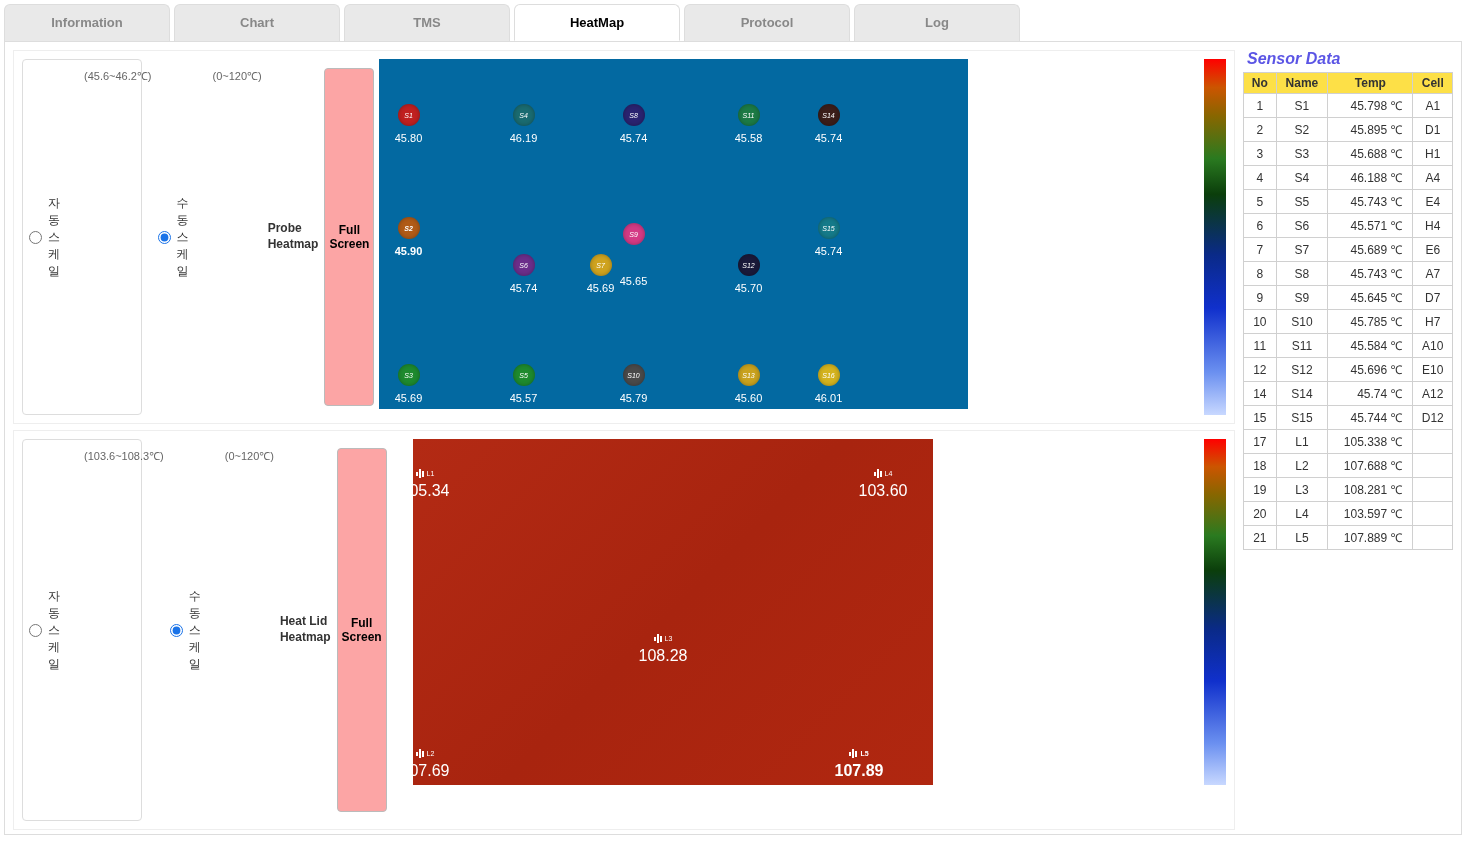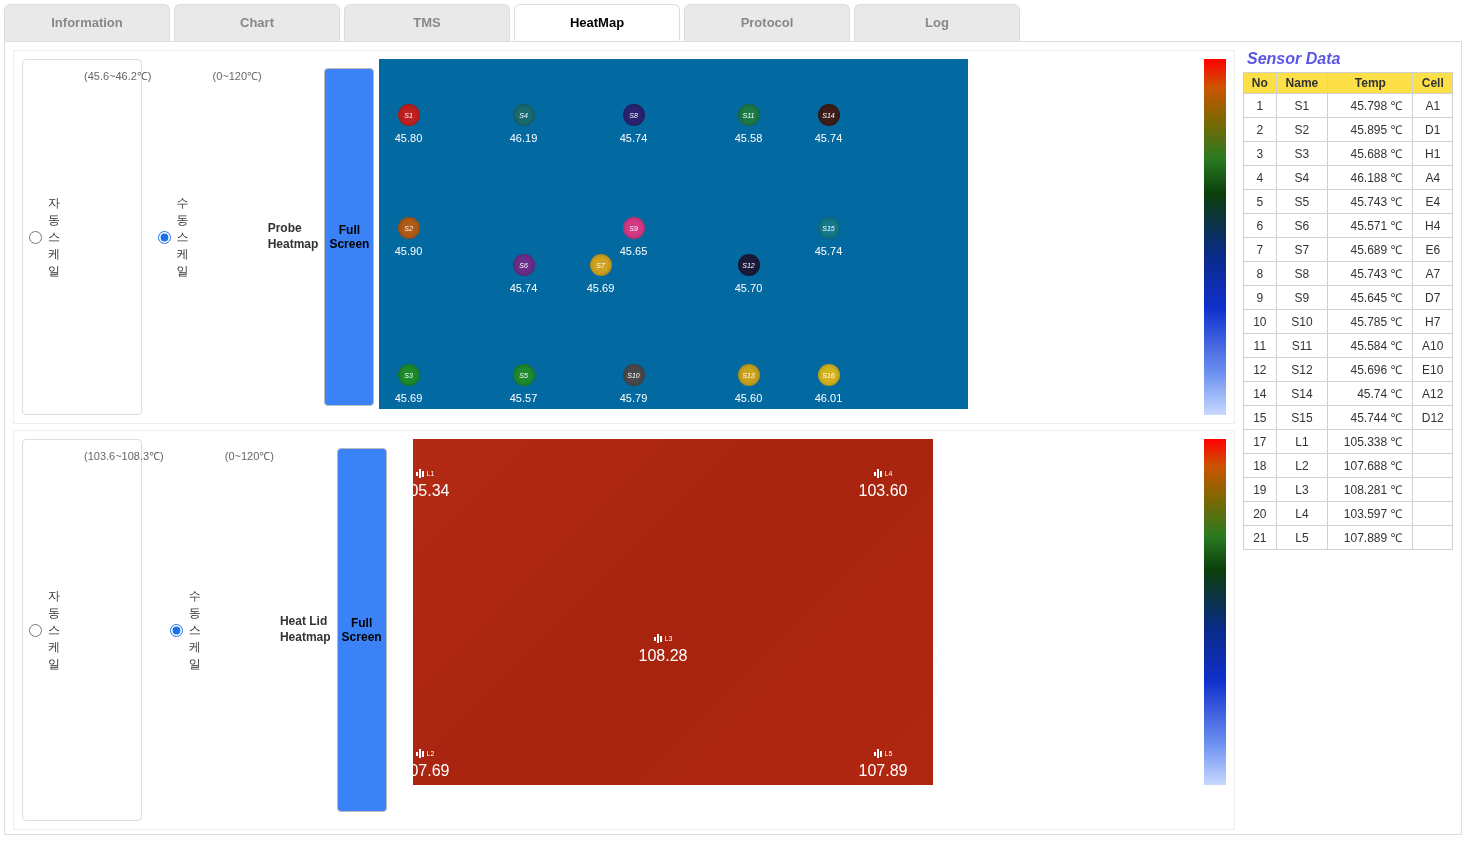--- a/index.html
+++ b/index.html
@@ -66,21 +66,21 @@
     font-weight: bold;
     font-size: 12px;
     text-align: left;
     margin-top: auto;
     margin-bottom: auto;
     line-height: 1.3;
   }
   .fullscreen-btn {
     border: 1px solid #bbb;
     border-radius: 4px;
-    background: #3b82f6;
+    background: #fca5a5;
     padding: 6px 4px;
     font-weight: bold;
     font-size: 12px;
     cursor: pointer;
   }
   .map-wrap { flex: 1; position: relative; display:flex; justify-content:center; align-items:flex-start; }
   .map-canvas {
     position: relative;
     width: 589px;
     height: 350px;
@@ -172,25 +172,25 @@
               <div class="val">45.74</div>
             </div>
             <div class="node" style="left: 370px; top: 45px;">
               <div class="dot" style="background: rgb(28, 122, 69);">S11</div>
               <div class="val">45.58</div>
             </div>
             <div class="node" style="left: 450px; top: 45px;">
               <div class="dot" style="background: rgb(59, 30, 26);">S14</div>
               <div class="val">45.74</div>
             </div>
-            <div class="node" style="left: 30px; top: 158px;">
+            <div class="node" style="left: 30px; top: 158px; font-weight: bold;">
               <div class="dot" style="background: rgb(176, 91, 23);">S2</div>
               <div class="val">45.90</div>
             </div>
-            <div class="node" style="left: 255px; top: 158px;">
+            <div class="node" style="left: 255px; top: 164px; gap: 24px;">
               <div class="dot" style="background: rgb(212, 58, 132);">S9</div>
               <div class="val">45.65</div>
             </div>
             <div class="node" style="left: 450px; top: 158px;">
               <div class="dot" style="background: rgb(21, 122, 137);">S15</div>
               <div class="val">45.74</div>
             </div>
             <div class="node" style="left: 145px; top: 195px;">
               <div class="dot" style="background: rgb(107, 46, 138);">S6</div>
               <div class="val">45.74</div>
@@ -275,21 +275,21 @@
             </div>
             <div class="lid-node" style="left: 12px; top: 310px;">
               <div class="mark">
                 <span class="bar" style="height:4px"></span>
                 <span class="bar" style="height:9px"></span>
                 <span class="bar" style="height:6px"></span>
                 <span style="font-size:7px;margin-left:2px;">L2</span>
               </div>
               <div class="val">107.69</div>
             </div>
-            <div class="lid-node" style="left: 470px; top: 310px;">
+            <div class="lid-node" style="left: 446px; top: 310px; font-weight: bold;">
               <div class="mark">
                 <span class="bar" style="height:4px"></span>
                 <span class="bar" style="height:9px"></span>
                 <span class="bar" style="height:6px"></span>
                 <span style="font-size:7px;margin-left:2px;">L5</span>
               </div>
               <div class="val">107.89</div>
             </div>
           </div>
       </div>

